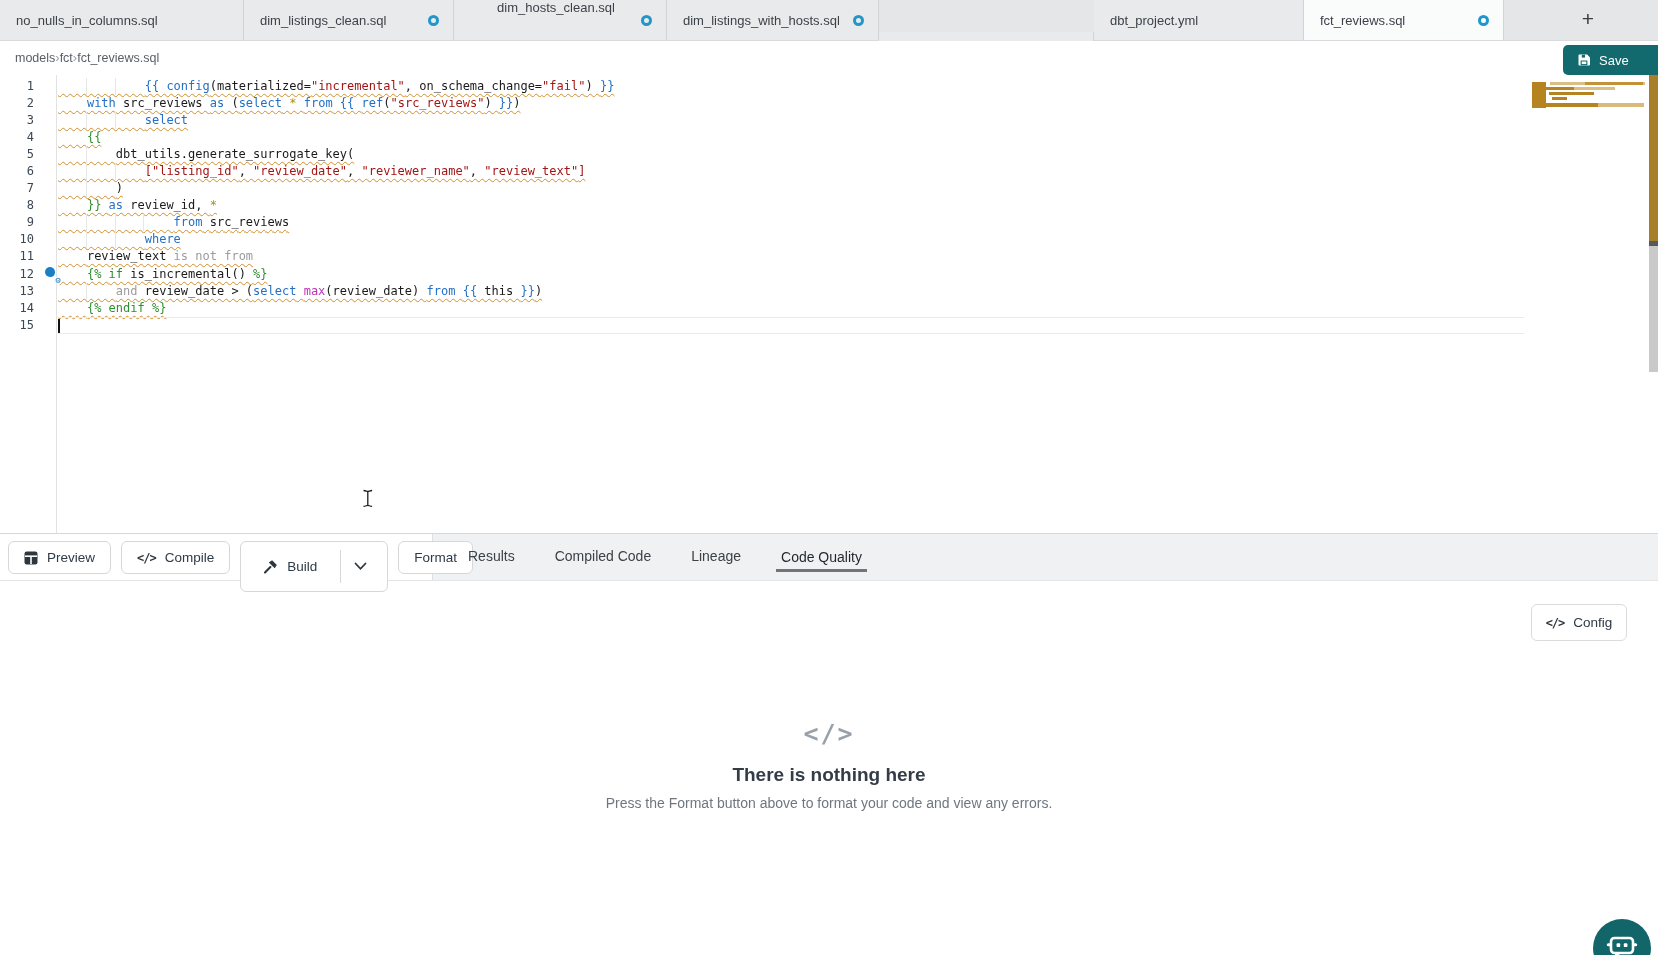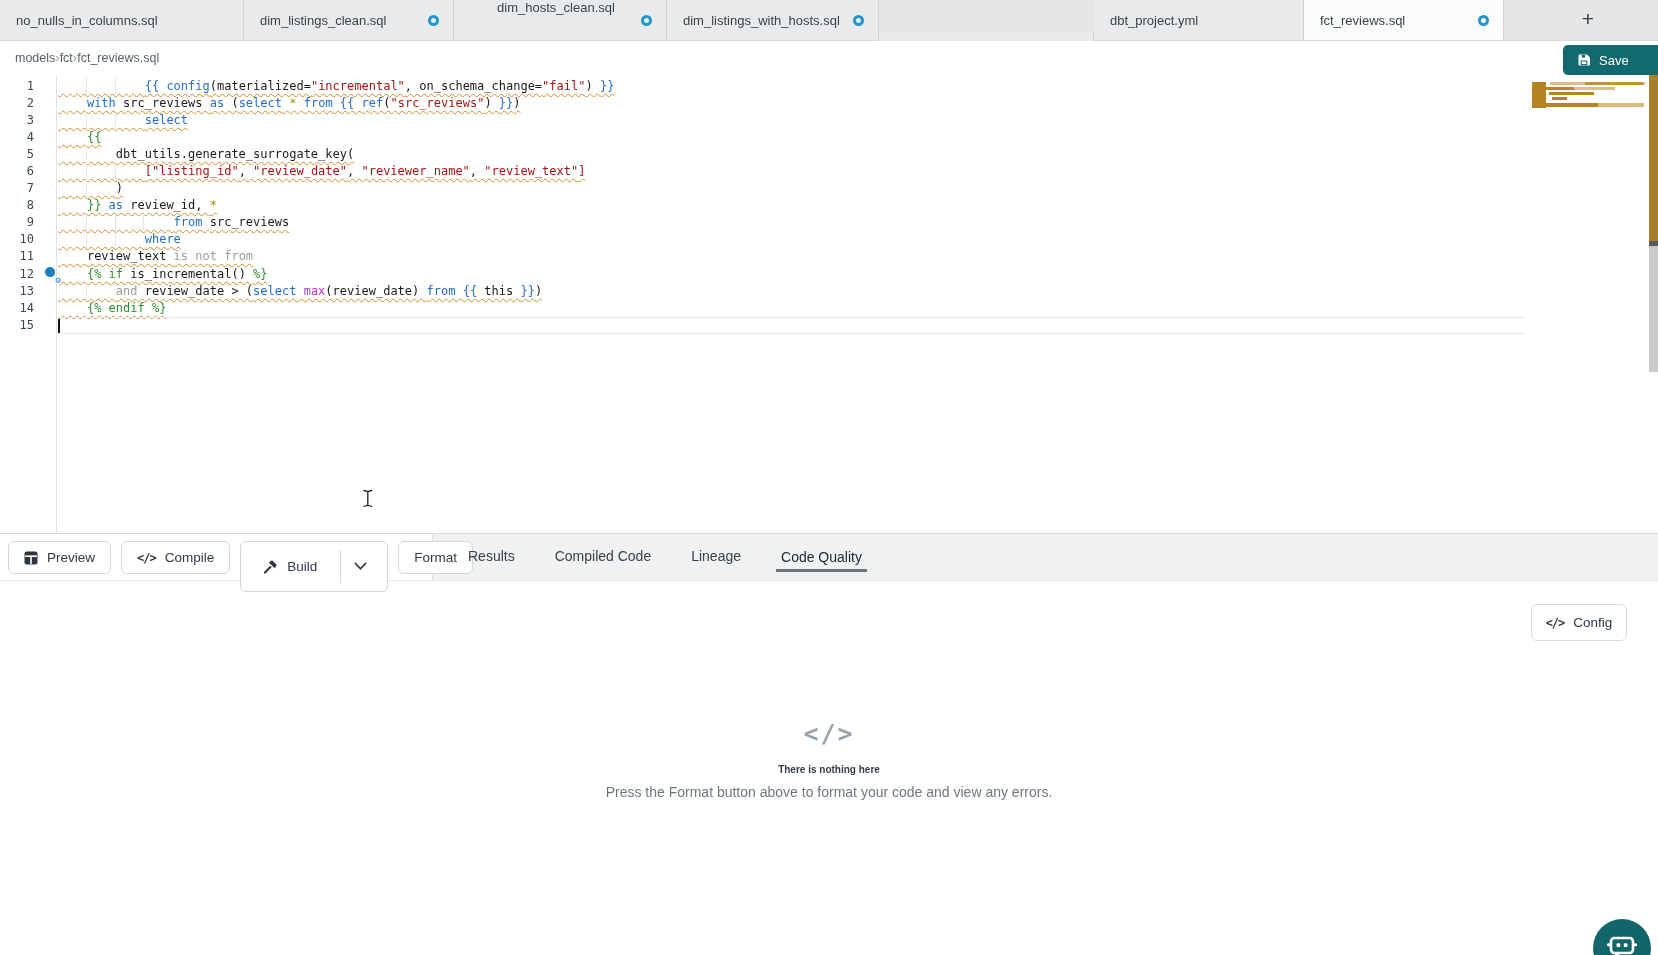--- a/index.html
+++ b/index.html
@@ -78,21 +78,21 @@
   .btab{font-size:14px;color:#3a4148;height:30px;display:flex;align-items:center;
         padding:1px 5px;cursor:pointer;box-sizing:border-box;border-bottom:3px solid transparent;}
   .btab.active{color:#1f262e;border-bottom:3px solid #70757c;padding-top:3px;}
   #configbtn{position:absolute;left:1531px;top:70px;width:96px;height:37px;
              background:#fff;border:1px solid #d9dcdf;border-radius:6px;display:flex;
              align-items:center;justify-content:center;gap:9px;font-size:13.5px;
              color:#2e3a46;cursor:pointer;font-family:"Liberation Sans",sans-serif;}
   #emptystate{position:absolute;left:0;top:185px;width:1658px;text-align:center;}
   #empty-icon{font-family:"DejaVu Sans Mono",monospace;font-size:25px;font-weight:bold;
               color:#98a1aa;letter-spacing:2px;}
-  #empty-title{margin-top:16px;font-size:10px;font-weight:bold;color:#333c47;}
+  #empty-title{margin-top:16px;font-size:19px;font-weight:bold;color:#333c47;}
   #empty-sub{margin-top:9px;font-size:14px;color:#6e7780;}
   #chatbtn{position:absolute;left:1593px;top:919px;width:58px;height:58px;border-radius:50%;
            background:#126568;border:none;display:flex;align-items:center;
            justify-content:center;cursor:pointer;}
 </style>
 </head>
 <body>
 
 <div id="app">
 

